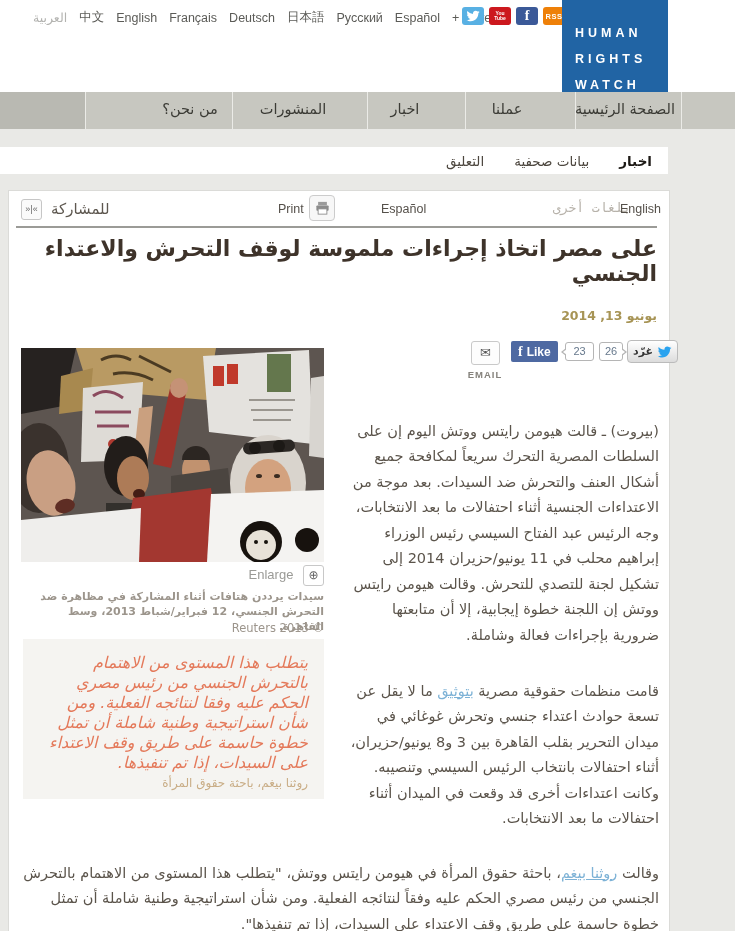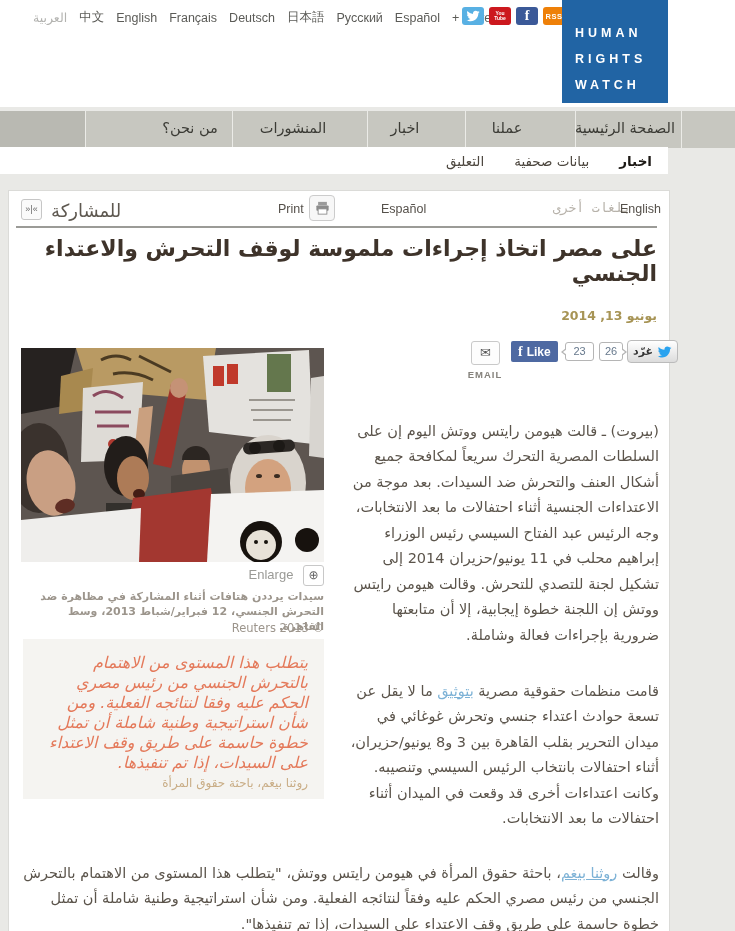--- a/index.html
+++ b/index.html
@@ -19,40 +19,40 @@
   .sicon.tw{background:#58b0e3;}
   .sicon.yt{background:#cc181e;flex-direction:column;font-size:5px;line-height:5px;}
   .sicon.fb{background:#3b5998;font-family:"Liberation Serif",serif;font-size:14px;}
   .sicon.rss{background:#ee8008;font-size:7.5px;letter-spacing:.5px;}
   .logo{position:absolute;left:562px;top:0;width:106px;height:103px;background:#2164a4;
         color:#fff;font-weight:bold;font-size:12.5px;letter-spacing:4px;line-height:26px;
         padding:20px 14px 0 13px;box-sizing:border-box;cursor:pointer;}
   .logo div{white-space:nowrap;}
 
   
-  .mainnav{position:absolute;left:0;top:111px;width:735px;height:37px;background:#c7c7c0;}
+  .mainnav{position:absolute;left:0;top:92px;width:735px;height:37px;background:#c7c7c0;}
   .mainnav .seg-dark{position:absolute;left:0;top:0;width:85px;height:37px;background:#b9b9b2;}
   .mainnav .sep{position:absolute;top:0;width:1px;height:37px;background:#ebebe7;}
   .mainnav .navitem{position:absolute;top:9px;width:130px;text-align:center;font-size:14.5px;
         color:#3b3b35;cursor:pointer;}
   
   .subnav{position:absolute;left:0;top:147px;width:668px;height:27px;background:#fff;
           display:flex;direction:rtl;align-items:center;padding-right:16px;gap:30px;
           box-sizing:border-box;font-size:13.5px;color:#4c463e;}
   .subnav .sn{cursor:pointer;}
   .subnav .active{font-weight:bold;color:#1d1a16;}
 
   
   .content{position:absolute;left:8px;top:190px;width:662px;height:741px;background:#fff;
            border:1px solid #dbdbd8;border-bottom:none;box-sizing:border-box;}
 
   
   .tb-sharebox{position:absolute;left:12px;top:8px;width:19px;height:19px;border:1px solid #c6c6c6;
         border-radius:3px;text-align:center;font-size:9px;line-height:18px;color:#666;cursor:pointer;background:#fafafa;}
-  .tb-sharelabel{position:absolute;left:42px;top:9px;font-size:18px;color:#5e5850;cursor:pointer;}
+  .tb-sharelabel{position:absolute;left:42px;top:9px;font-size:15px;color:#5e5850;cursor:pointer;}
   .tb-print{position:absolute;left:269px;top:11px;font-size:12.5px;color:#55504a;cursor:pointer;}
   .tb-printicon{position:absolute;left:300px;top:4px;width:24px;height:24px;border:1px solid #ccc;
         border-radius:4px;background:#f7f7f7;display:flex;align-items:center;justify-content:center;cursor:pointer;}
   .tb-es{position:absolute;left:372px;top:11px;font-size:12.5px;color:#55504a;cursor:pointer;}
   .tb-other{position:absolute;left:532px;top:9px;width:90px;font-size:13px;color:#b7b2aa;text-align:right;font-family:Liberation Mono, monospace;}
   .tb-en{position:absolute;left:600px;top:11px;width:52px;text-align:right;font-size:12.5px;color:#55504a;cursor:pointer;}
   .tb-divider{position:absolute;left:7px;top:35px;width:641px;height:2px;background:#9b9b97;}
 
   
   .title{position:absolute;left:0;top:45px;width:648px;text-align:right;font-size:22px;

